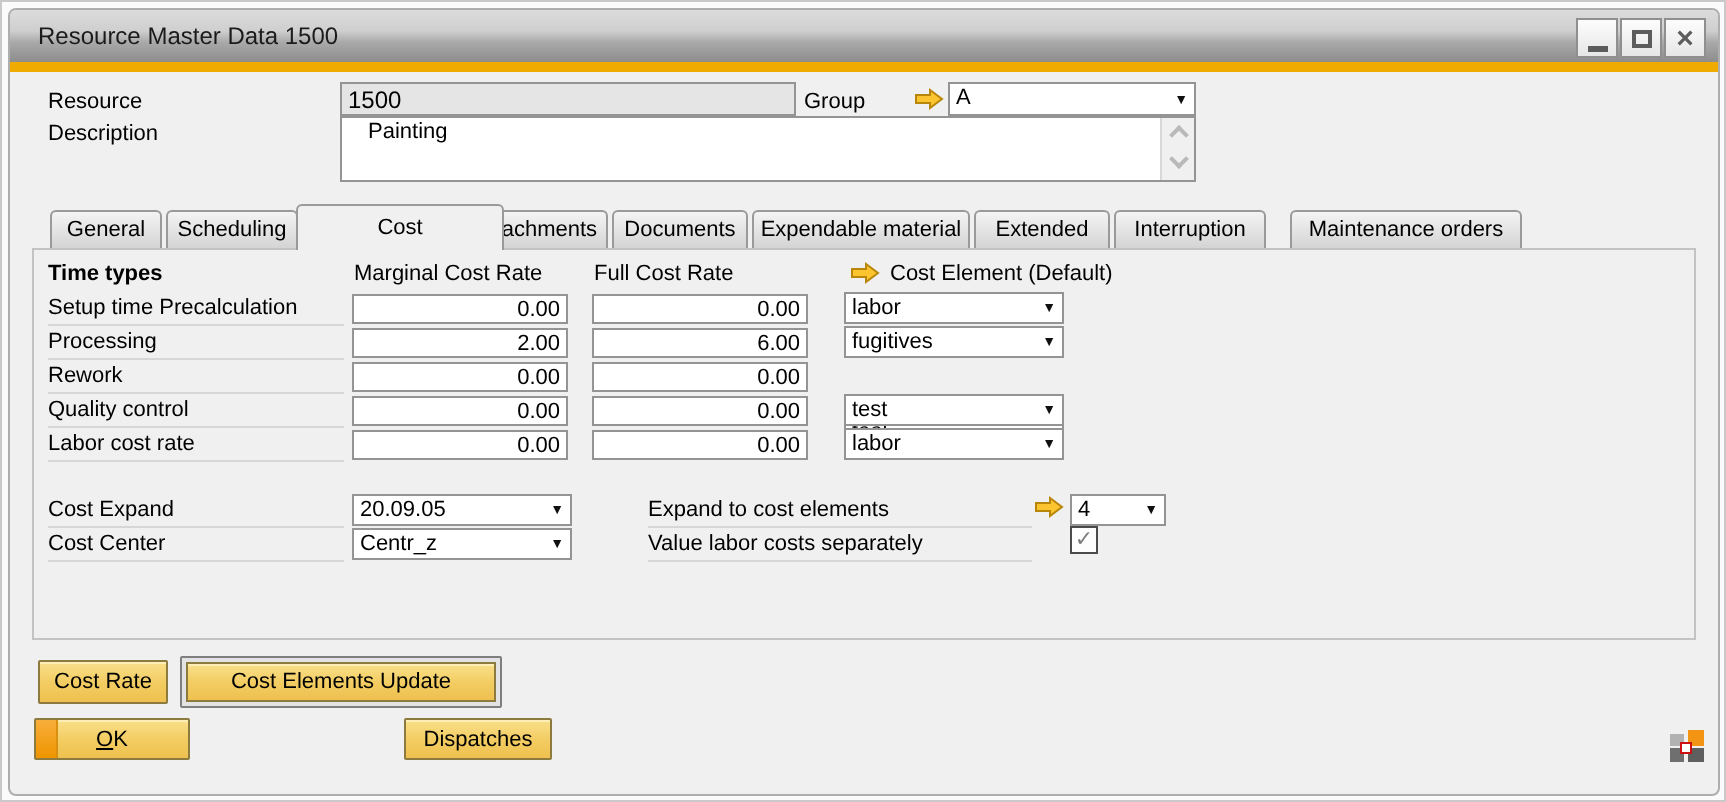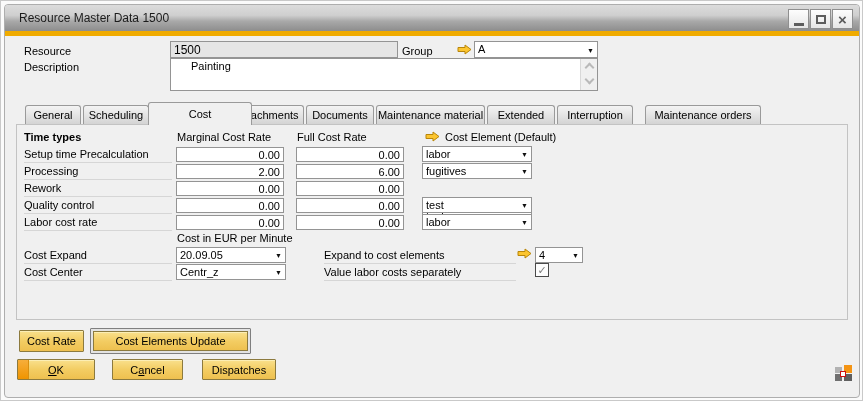--- a/index.html
+++ b/index.html
@@ -28,22 +28,22 @@
   .tin.disabled { background:#e5e5e5; }
 
   .dd { position:absolute; height:16px; background:#fff; border:1px solid #949494; font-size:11px; }
   .dd .val { position:absolute; left:3px; top:1px; }
   .dd .arr { position:absolute; right:3px; top:4px; font-size:7px; color:#101010; }
 
   .num { position:absolute; height:15px; width:108px; border:1px solid #949494; background:#fff;
          font-size:11px; text-align:right; padding-right:3px; font-family:"Liberation Sans", sans-serif; }
 
   .descwrap { position:absolute; left:165px; top:53px; width:428px; height:33px; border:1px solid #949494; background:#fff; }
-  .desc { position:absolute; left:0; top:0; width:410px; height:48px; border:none; resize:none; overflow:hidden;
-          font-size:11px; padding:1px 20px; font-family:"Liberation Sans", sans-serif; background:transparent; }
+  .desc { position:absolute; left:12px; top:0; width:410px; height:48px; border:none; resize:none; overflow:hidden;
+          font-size:11px; padding:1px 1px; font-family:"Liberation Sans", sans-serif; background:transparent; }
   .descscroll { position:absolute; right:0; top:0; width:17px; height:31px; background:#f0f0f0; border-left:1px solid #d8d8d8; }
   .chev { position:absolute; left:5px; width:7px; height:7px; border-left:2px solid #b9b9b9; border-top:2px solid #b9b9b9; }
   .chev.up { top:5px; transform:rotate(45deg); }
   .chev.down { top:17px; transform:rotate(225deg); }
 
   
   .pane { position:absolute; left:11px; top:119px; width:832px; height:196px; background:#f0f0f0; border:1px solid #c3c3c3; z-index:0; }
   .tab { position:absolute; top:100px; height:19px; background:linear-gradient(#f4f4f4,#d4d4d4);
          border:1px solid #9a9a9a; border-bottom:none; border-radius:3px 3px 0 0;
          font-size:11px; text-align:center; line-height:18px; z-index:1; cursor:default; }
@@ -119,21 +119,21 @@
         <span class="chev up"></span>
         <span class="chev down"></span>
       </div>
     </div>
 
     <div class="tab" style="left:20px; width:56px;">General</div>
     <div class="tab" style="left:78px; width:66px;">Scheduling</div>
     <div class="tab active" style="left:143px; width:104px;">Cost</div>
     <div class="tab" style="left:227px; width:72px;">Attachments</div>
     <div class="tab" style="left:301px; width:68px;">Documents</div>
-    <div class="tab" style="left:371px; width:109px;">Maintenance material</div>
+    <div class="tab" style="left:371px; width:109px;">Expendable material</div>
     <div class="tab" style="left:482px; width:68px;">Extended</div>
     <div class="tab" style="left:552px; width:76px;">Interruption</div>
     <div class="tab" style="left:640px; width:116px;">Maintenance orders</div>
 
     <div class="pane"></div>
 
     <span class="lbl bold" style="left:19px; top:126px;">Time types</span>
     <span class="lbl" style="left:172px; top:126px;">Marginal Cost Rate</span>
     <span class="lbl" style="left:292px; top:126px;">Full Cost Rate</span>
     <svg class="linkarrow" style="left:420px; top:126px;" viewBox="0 0 15 11">
@@ -174,21 +174,20 @@
     </div>
 
     <span class="cell-lbl" style="left:19px; top:209px; width:148px;">Labor cost rate</span>
     <input class="num" style="left: 171px; top: 210px;" value="0.00">
     <input class="num" style="left: 291px; top: 210px;" value="0.00">
     <div class="dd" style="left:417px; top:209px; width:110px;">
       <span class="val">labor</span>
       <span class="arr">▼</span>
     </div>
 
-    <span class="lbl" style="left:172px; top:227px;">Cost in EUR per Minute</span>
 
     <span class="cell-lbl" style="left:19px; top:242px; width:148px;">Cost Expand</span>
     <div class="dd" style="left:171px; top:242px; width:110px;">
       <span class="val">20.09.05</span>
       <span class="arr">▼</span>
     </div>
     <span class="cell-lbl" style="left:19px; top:259px; width:148px;">Cost Center</span>
     <div class="dd" style="left:171px; top:259px; width:110px;">
       <span class="val">Centr_z</span>
       <span class="arr">▼</span>
@@ -209,23 +208,20 @@
 
     <div class="gbtn" style="left:14px; top:325px; width:65px; height:22px;">Cost Rate</div>
     <div class="gbtn-frame" style="left:85px; top:323px; width:161px; height:26px;">
       <div class="inner">Cost Elements Update</div>
     </div>
 
     <div class="gbtn" style="left:12px; top:354px; width:78px; height:21px;">
       <span class="okstrip"></span>
       <span><span></span><span class="mn">O</span><span>K</span></span>
     </div>
-    <div class="gbtn" style="left:107px; top:354px; width:71px; height:21px;">
-      <span><span>C</span><span class="mn">a</span><span>ncel</span></span>
-    </div>
     <div class="gbtn" style="left:197px; top:354px; width:74px; height:21px;">Dispatches</div>
 
     <div class="cicon">
       <span class="sq sq-tl"></span>
       <span class="sq sq-tr"></span>
       <span class="sq sq-bl"></span>
       <span class="sq sq-br"></span>
       <span class="sq sq-c"></span>
     </div>
 

